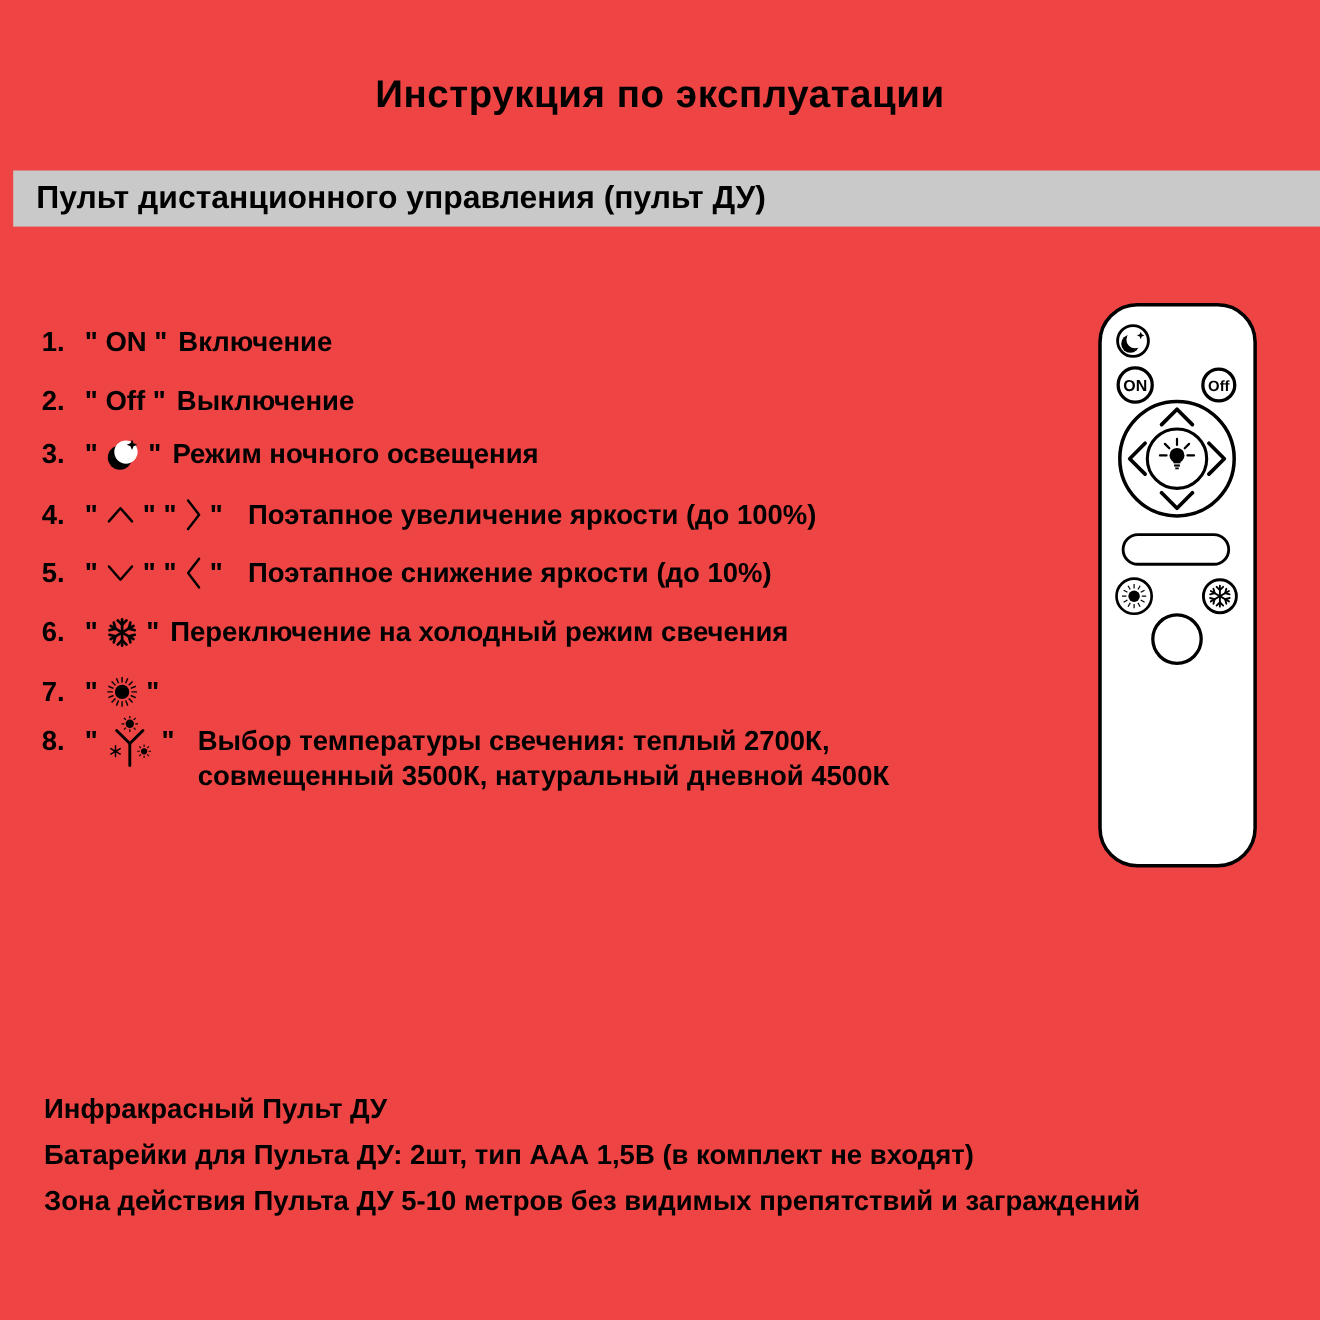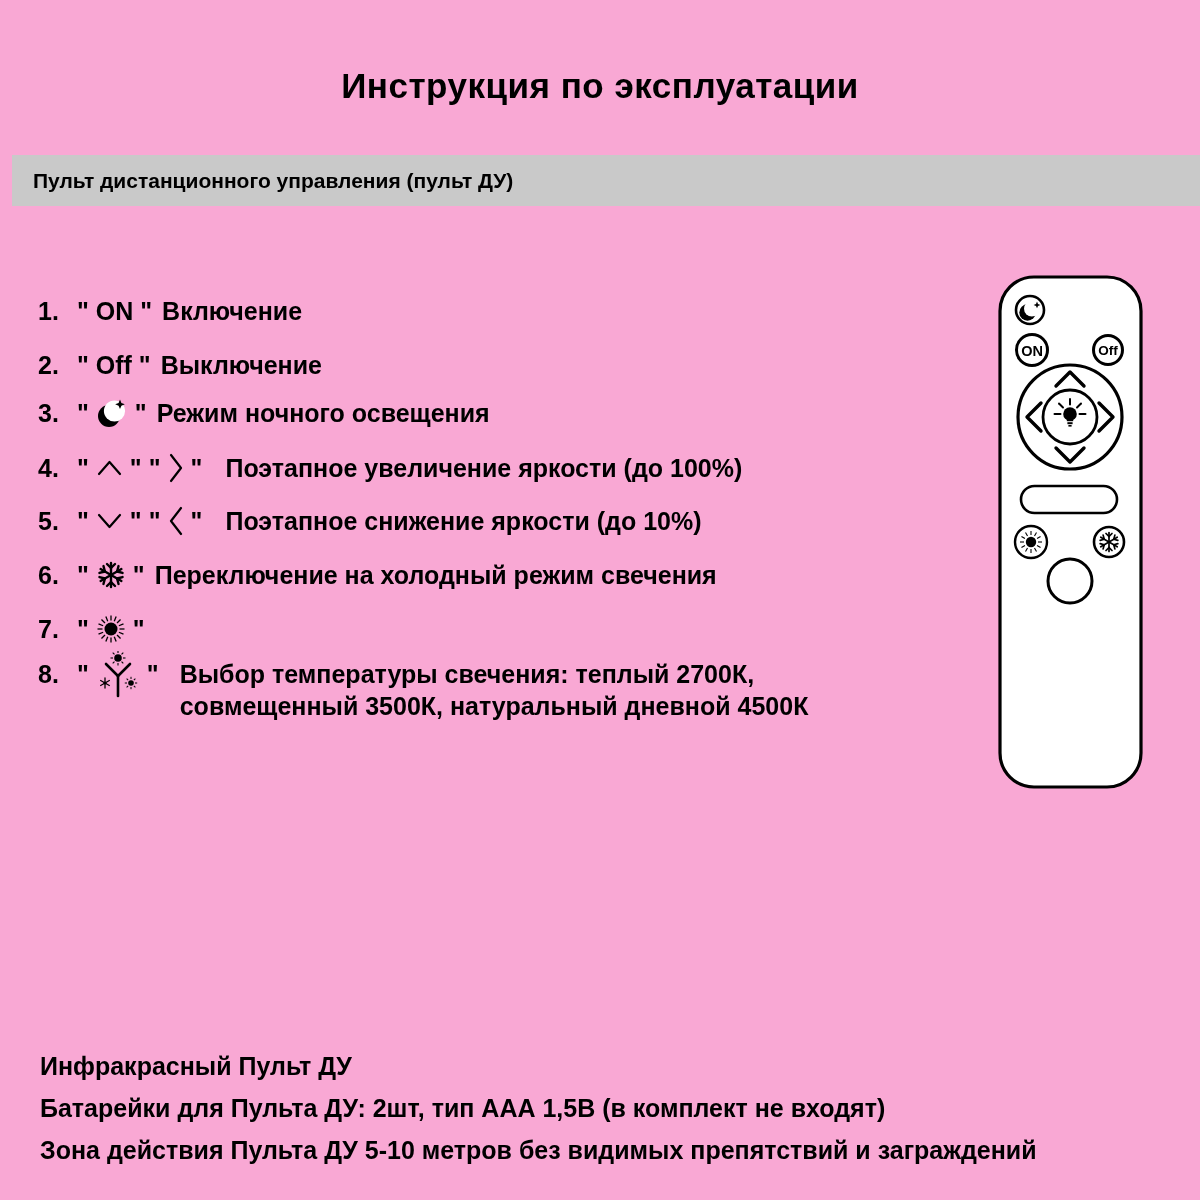--- a/index.html
+++ b/index.html
@@ -1,38 +1,38 @@
 <!DOCTYPE html>
 <html><head>
 <meta charset="utf-8">
 <style>
   html,body{margin:0;padding:0;background:#fff;}
-  .page{position:relative;width:1200px;height:1200px;background:#f9a8d4;overflow:hidden;
+  .page{position:relative;width:1200px;height:1200px;background:#ef4444;overflow:hidden;
         font-family:"Liberation Sans",sans-serif;font-weight:bold;color:#000;}
   .title{position:absolute;top:66px;left:0;width:100%;text-align:center;
          font-size:35px;letter-spacing:0.5px;}
   .bar{position:absolute;left:12px;right:0;height:51px;background:#c9c9c9;
        display:flex;align-items:center;padding-left:21px;box-sizing:border-box;
-       font-size:21px;}
+       font-size:29px;}
   .bar-remote{top:155px;}
   .bar-tech{top:938px;}
   .inst{position:absolute;left:38px;display:flex;align-items:center;gap:7px;
         font-size:25px;height:54px;white-space:nowrap;}
   .inst .num{width:32px;flex:0 0 auto;}
   .q{flex:0 0 auto;}
   .ic{display:inline-flex;flex:0 0 auto;align-items:center;}
   .lbl{margin-left:3px;}
   .lbl-wide{margin-left:16px;}
   .i1{top:284px;} .i2{top:338px;} .i3{top:386px;} .i4{top:441px;}
   .i5{top:494px;} .i6{top:548px;} .i7{top:602px;}
   .i8{top:658px;height:auto;align-items:flex-start;}
   .i8 .num,.i8 .q{line-height:32px;}
   .two-line{display:flex;flex-direction:column;line-height:32px;margin-left:14px;}
   .remote{position:absolute;left:994px;top:272px;}
-  .tech-lines{position:absolute;left:40px;top:1054px;font-size:25px;}
+  .tech-lines{position:absolute;left:40px;top:996px;font-size:25px;}
   .tech-lines .tline{line-height:25px;margin-bottom:17px;}
   svg{display:block;}
 </style>
 </head>
 <body>
 
 <div class="page">
 
   <div class="title">Инструкция по эксплуатации</div>
 

